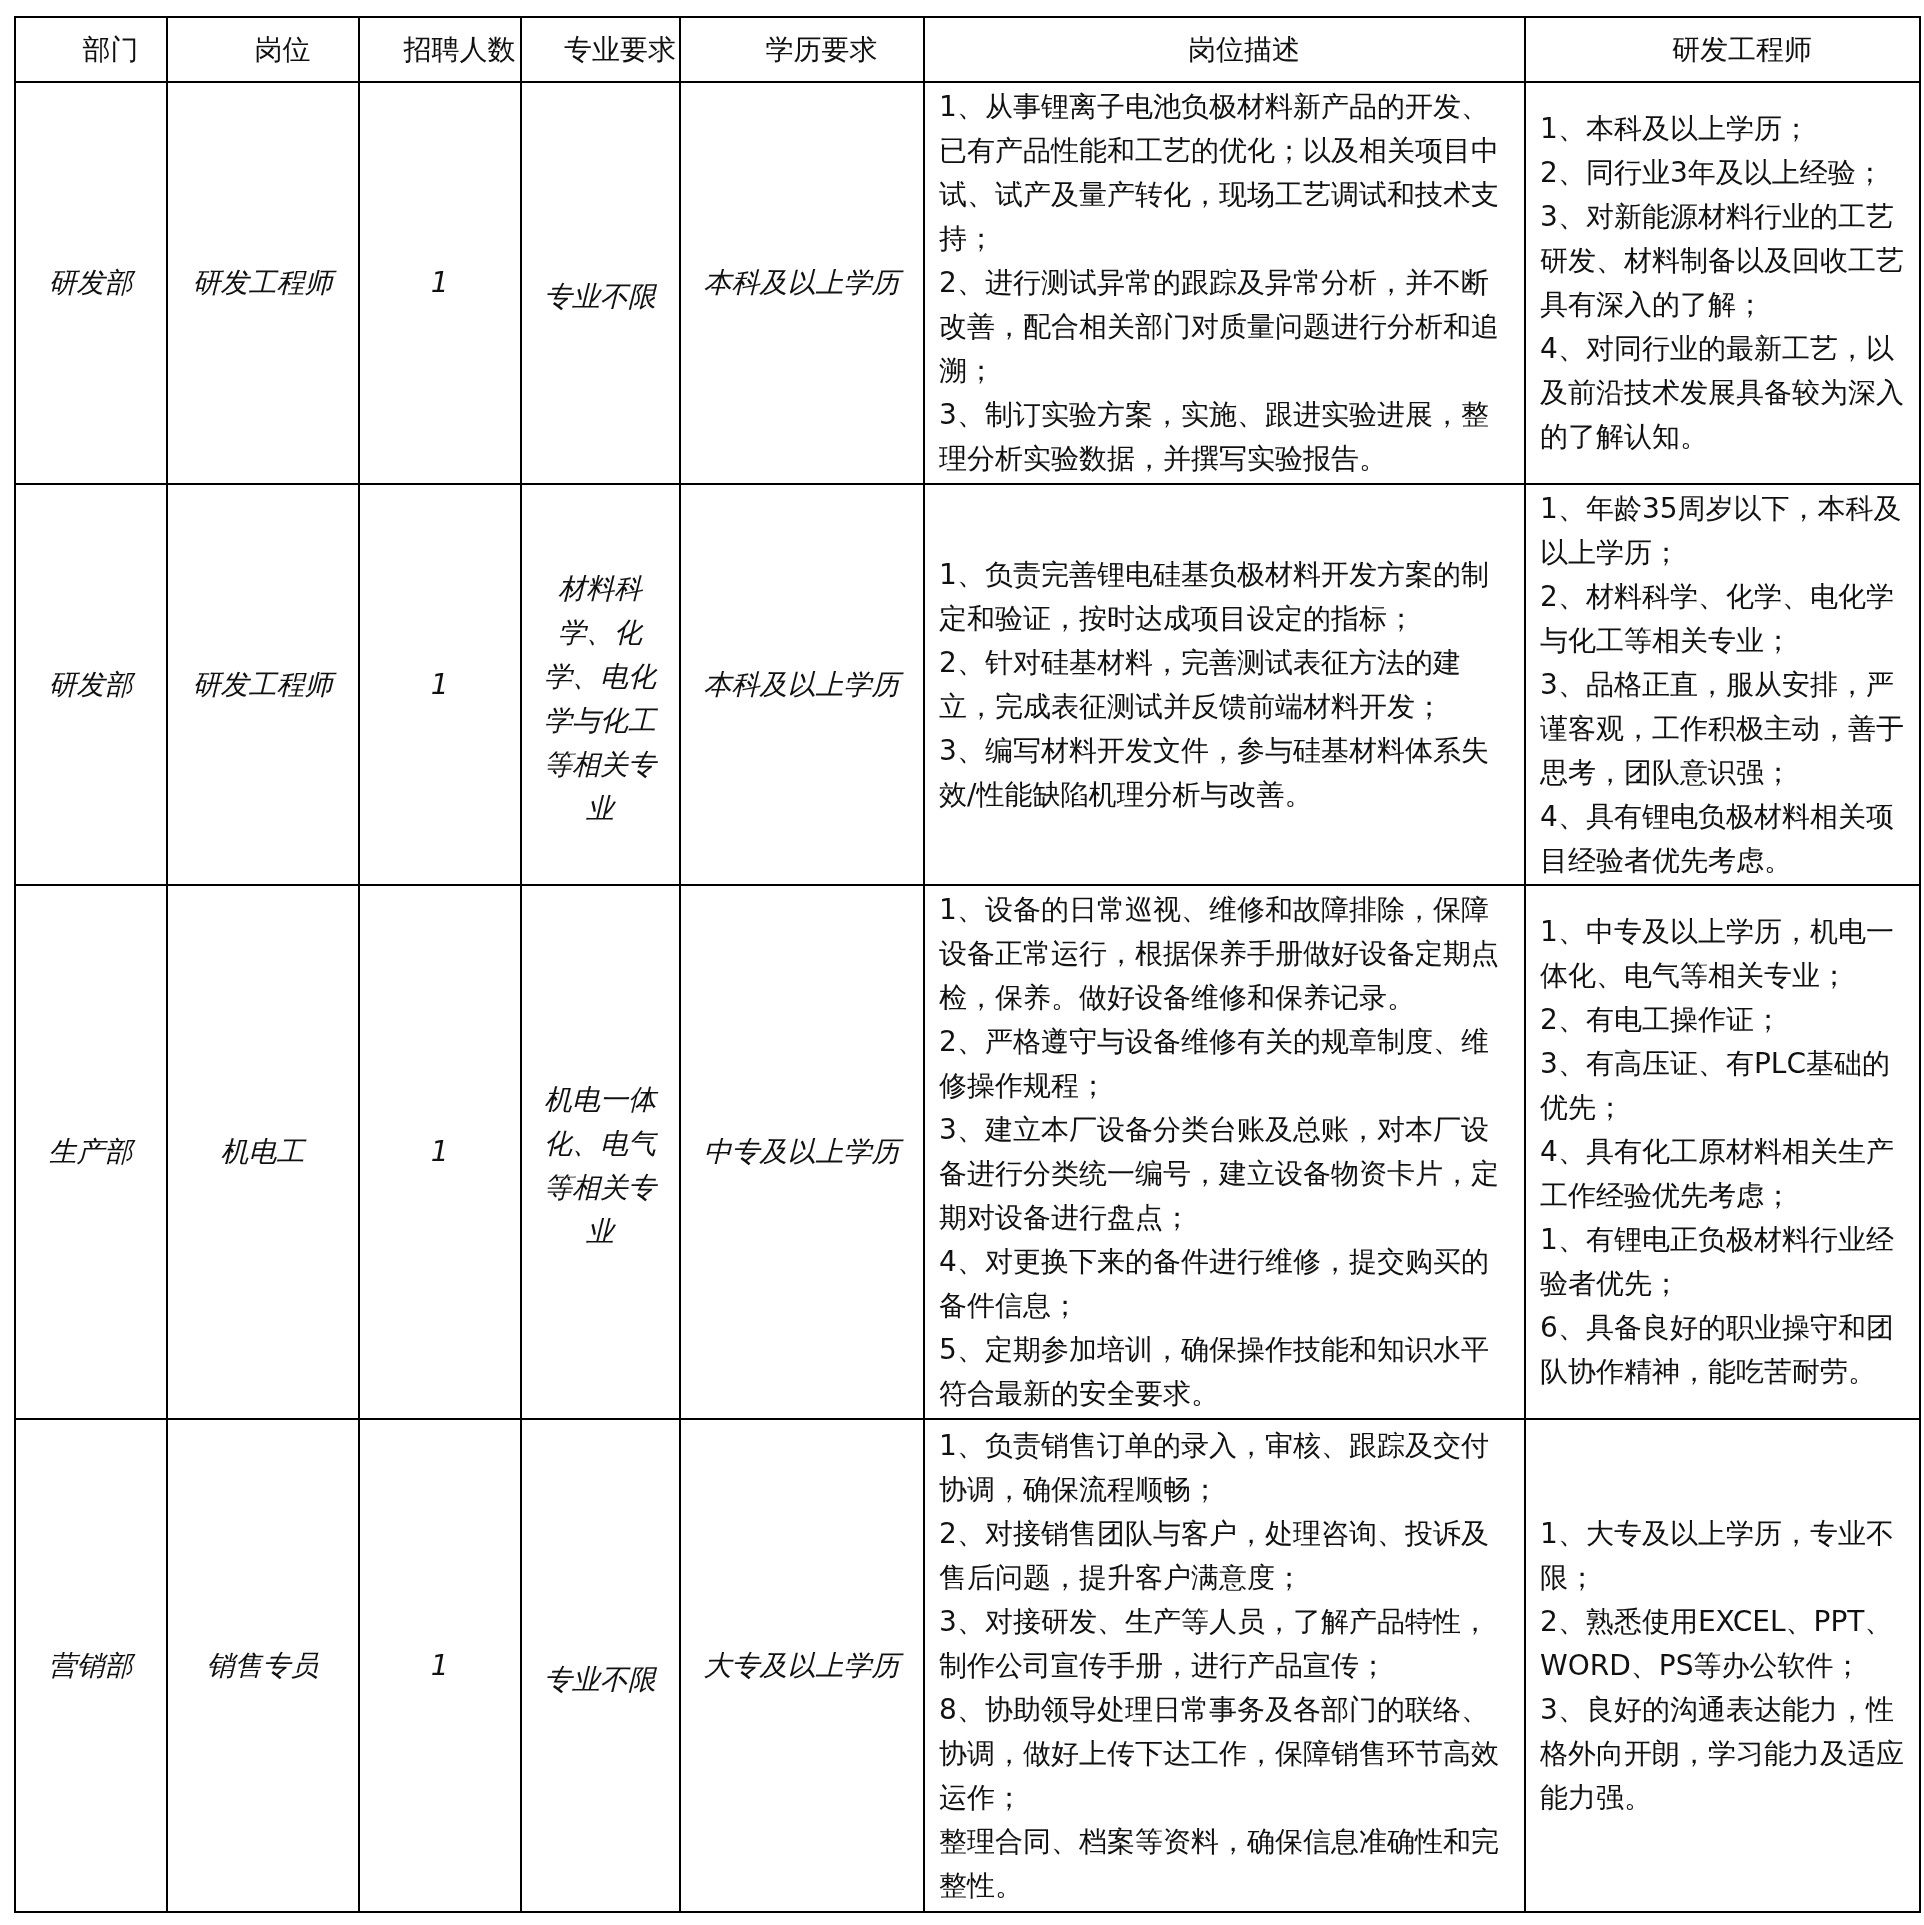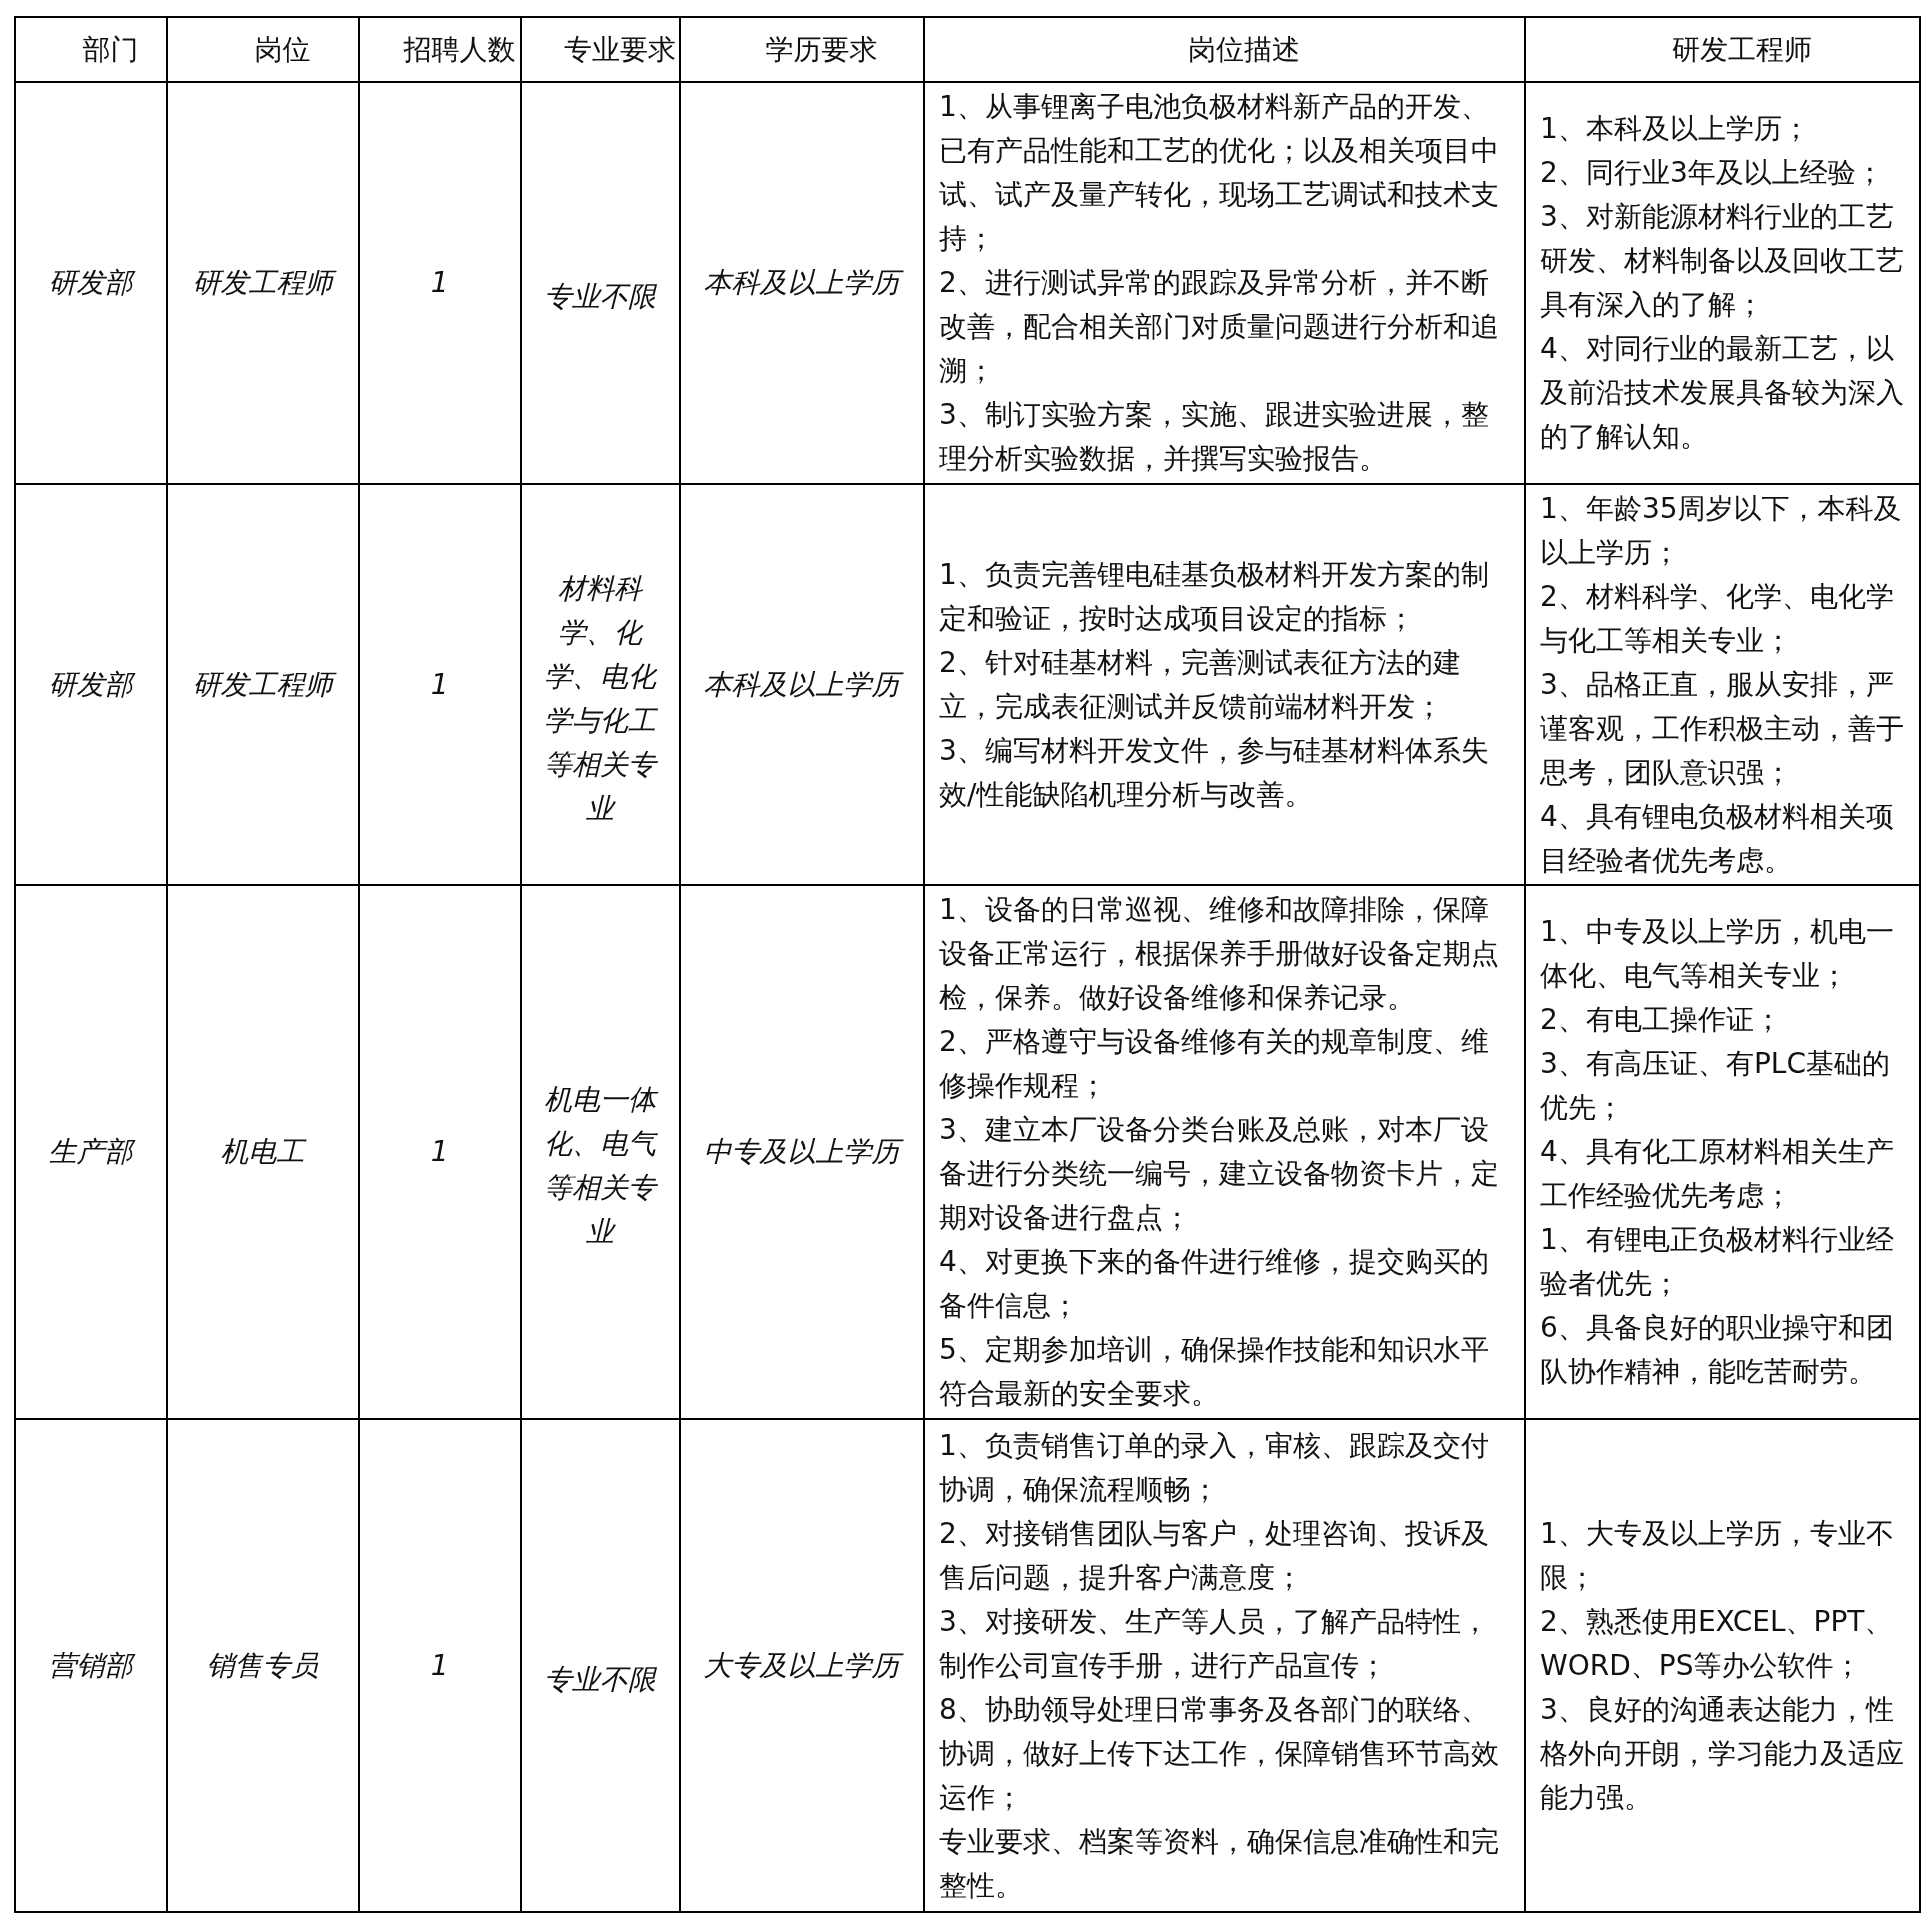--- a/index.html
+++ b/index.html
@@ -203,21 +203,21 @@
         </td>
     <td class="cell-center">
           <div class="inner">大专及以上学历</div>
         </td>
     <td class="cell-left">
           <div class="inner">
             <span class="desc-line">1、负责销售订单的录入，审核、跟踪及交付协调，确保流程顺畅；</span>
             <span class="desc-line">2、对接销售团队与客户，处理咨询、投诉及售后问题，提升客户满意度；</span>
             <span class="desc-line">3、对接研发、生产等人员，了解产品特性，制作公司宣传手册，进行产品宣传；</span>
             <span class="desc-line">8、协助领导处理日常事务及各部门的联络、协调，做好上传下达工作，保障销售环节高效运作；</span>
-            <span class="desc-line">专业要求、档案等资料，确保信息准确性和完整性。</span>
+            <span class="desc-line">整理合同、档案等资料，确保信息准确性和完整性。</span>
           </div>
         </td>
     <td class="cell-left">
           <div class="inner">
             <span class="qual-line">1、大专及以上学历，专业不限；</span>
             <span class="qual-line">2、熟悉使用EXCEL、PPT、WORD、PS等办公软件；</span>
             <span class="qual-line">3、良好的沟通表达能力，性格外向开朗，学习能力及适应能力强。</span>
           </div>
         </td>
   </tr>

